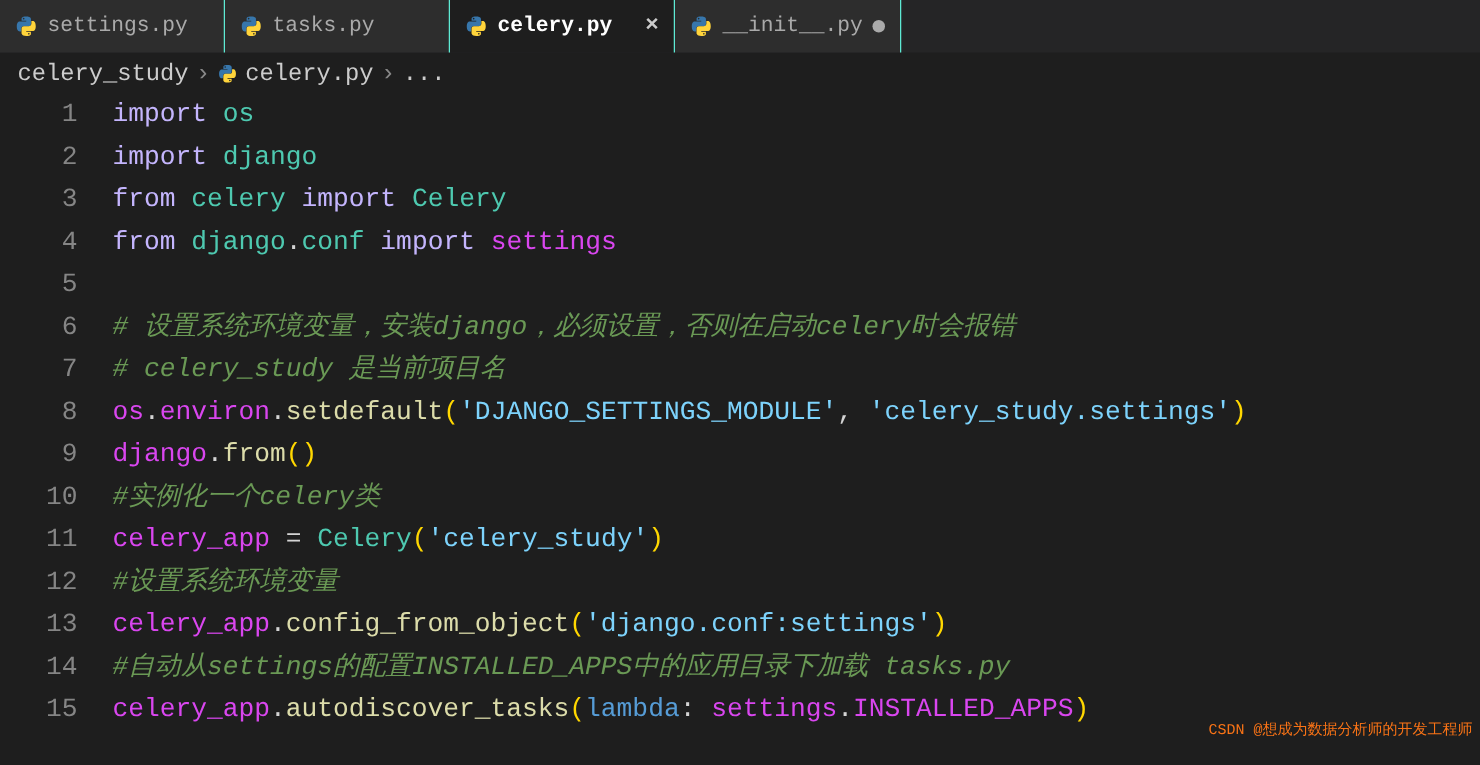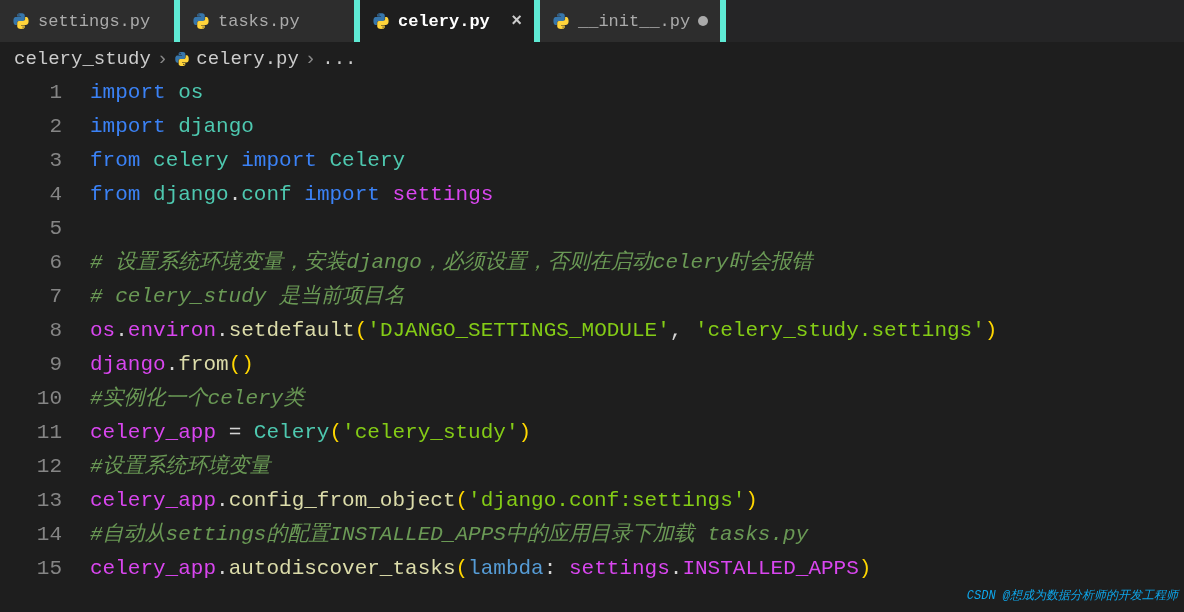--- a/index.html
+++ b/index.html
@@ -16,21 +16,21 @@
 .tab-bar {
   display: flex;
   background: #252526;
   height: 42px;
 }
 .tab {
   display: flex;
   align-items: center;
   padding: 0 12px;
   background: #2d2d2d;
-  border-right: 6px solid #5eead4;
+  border-right: 1px solid #5eead4;
   color: #aaa;
   font-size: 17px;
   min-width: 180px;
   gap: 8px;
 }
 .tab.active {
   background: #1e1e1e;
   color: #fff;
   font-weight: bold;
 }
@@ -67,37 +67,36 @@
   padding-right: 28px;
   color: #858585;
   user-select: none;
 }
 .code {
   white-space: pre;
   flex: 1;
 }
 
 
-.kw { color: #3b82f6; }
-.str { color: #84cc16; text-align: right; }
+.kw { color: #c4b5fd; }
+.str { color: #7dd3fc; text-align: right; }
 .com { color: #6a9955; font-style: italic; }
 .ident { color: #d946ef; }
 .cls { color: #4ec9b0; }
 .fn { color: #dcdcaa; }
 .punc { color: #d4d4d4; }
 .blue { color: #569cd6; text-align: right; }
 .ylwbr { color: #ffd700; }
 
 .watermark {
   position: absolute;
   right: 6px;
-  bottom: 8px;
+  bottom: 20px;
   font-size: 12px;
-  color: #0ea5e9;
-  font-style: italic;
+  color: #f97316;
 }
 </style>
 </head>
 <body>
 
 <div class="tab-bar">
   <div class="tab">
     <svg class="python-icon" viewBox="0 0 32 32">
         <path fill="#3776ab" d="M15.9 2c-7 0-6.5 3-6.5 3v3.2h6.6v.9H6.9S2.5 8.6 2.5 16s3.9 7.3 3.9 7.3h2.3v-3.5s-.1-3.9 3.8-3.9h6.5s3.7.1 3.7-3.5V5.6S23.2 2 15.9 2zm-3.6 2c.7 0 1.2.5 1.2 1.2s-.5 1.2-1.2 1.2-1.2-.5-1.2-1.2.5-1.2 1.2-1.2z"></path>
         <path fill="#ffd43b" d="M16.1 30c7 0 6.5-3 6.5-3v-3.2H16v-.9h9.1s4.4.5 4.4-6.9-3.9-7.3-3.9-7.3h-2.3v3.5s.1 3.9-3.8 3.9H13s-3.7-.1-3.7 3.5v5.8S8.8 30 16.1 30zm3.6-2c-.7 0-1.2-.5-1.2-1.2s.5-1.2 1.2-1.2 1.2.5 1.2 1.2-.5 1.2-1.2 1.2z"></path>

